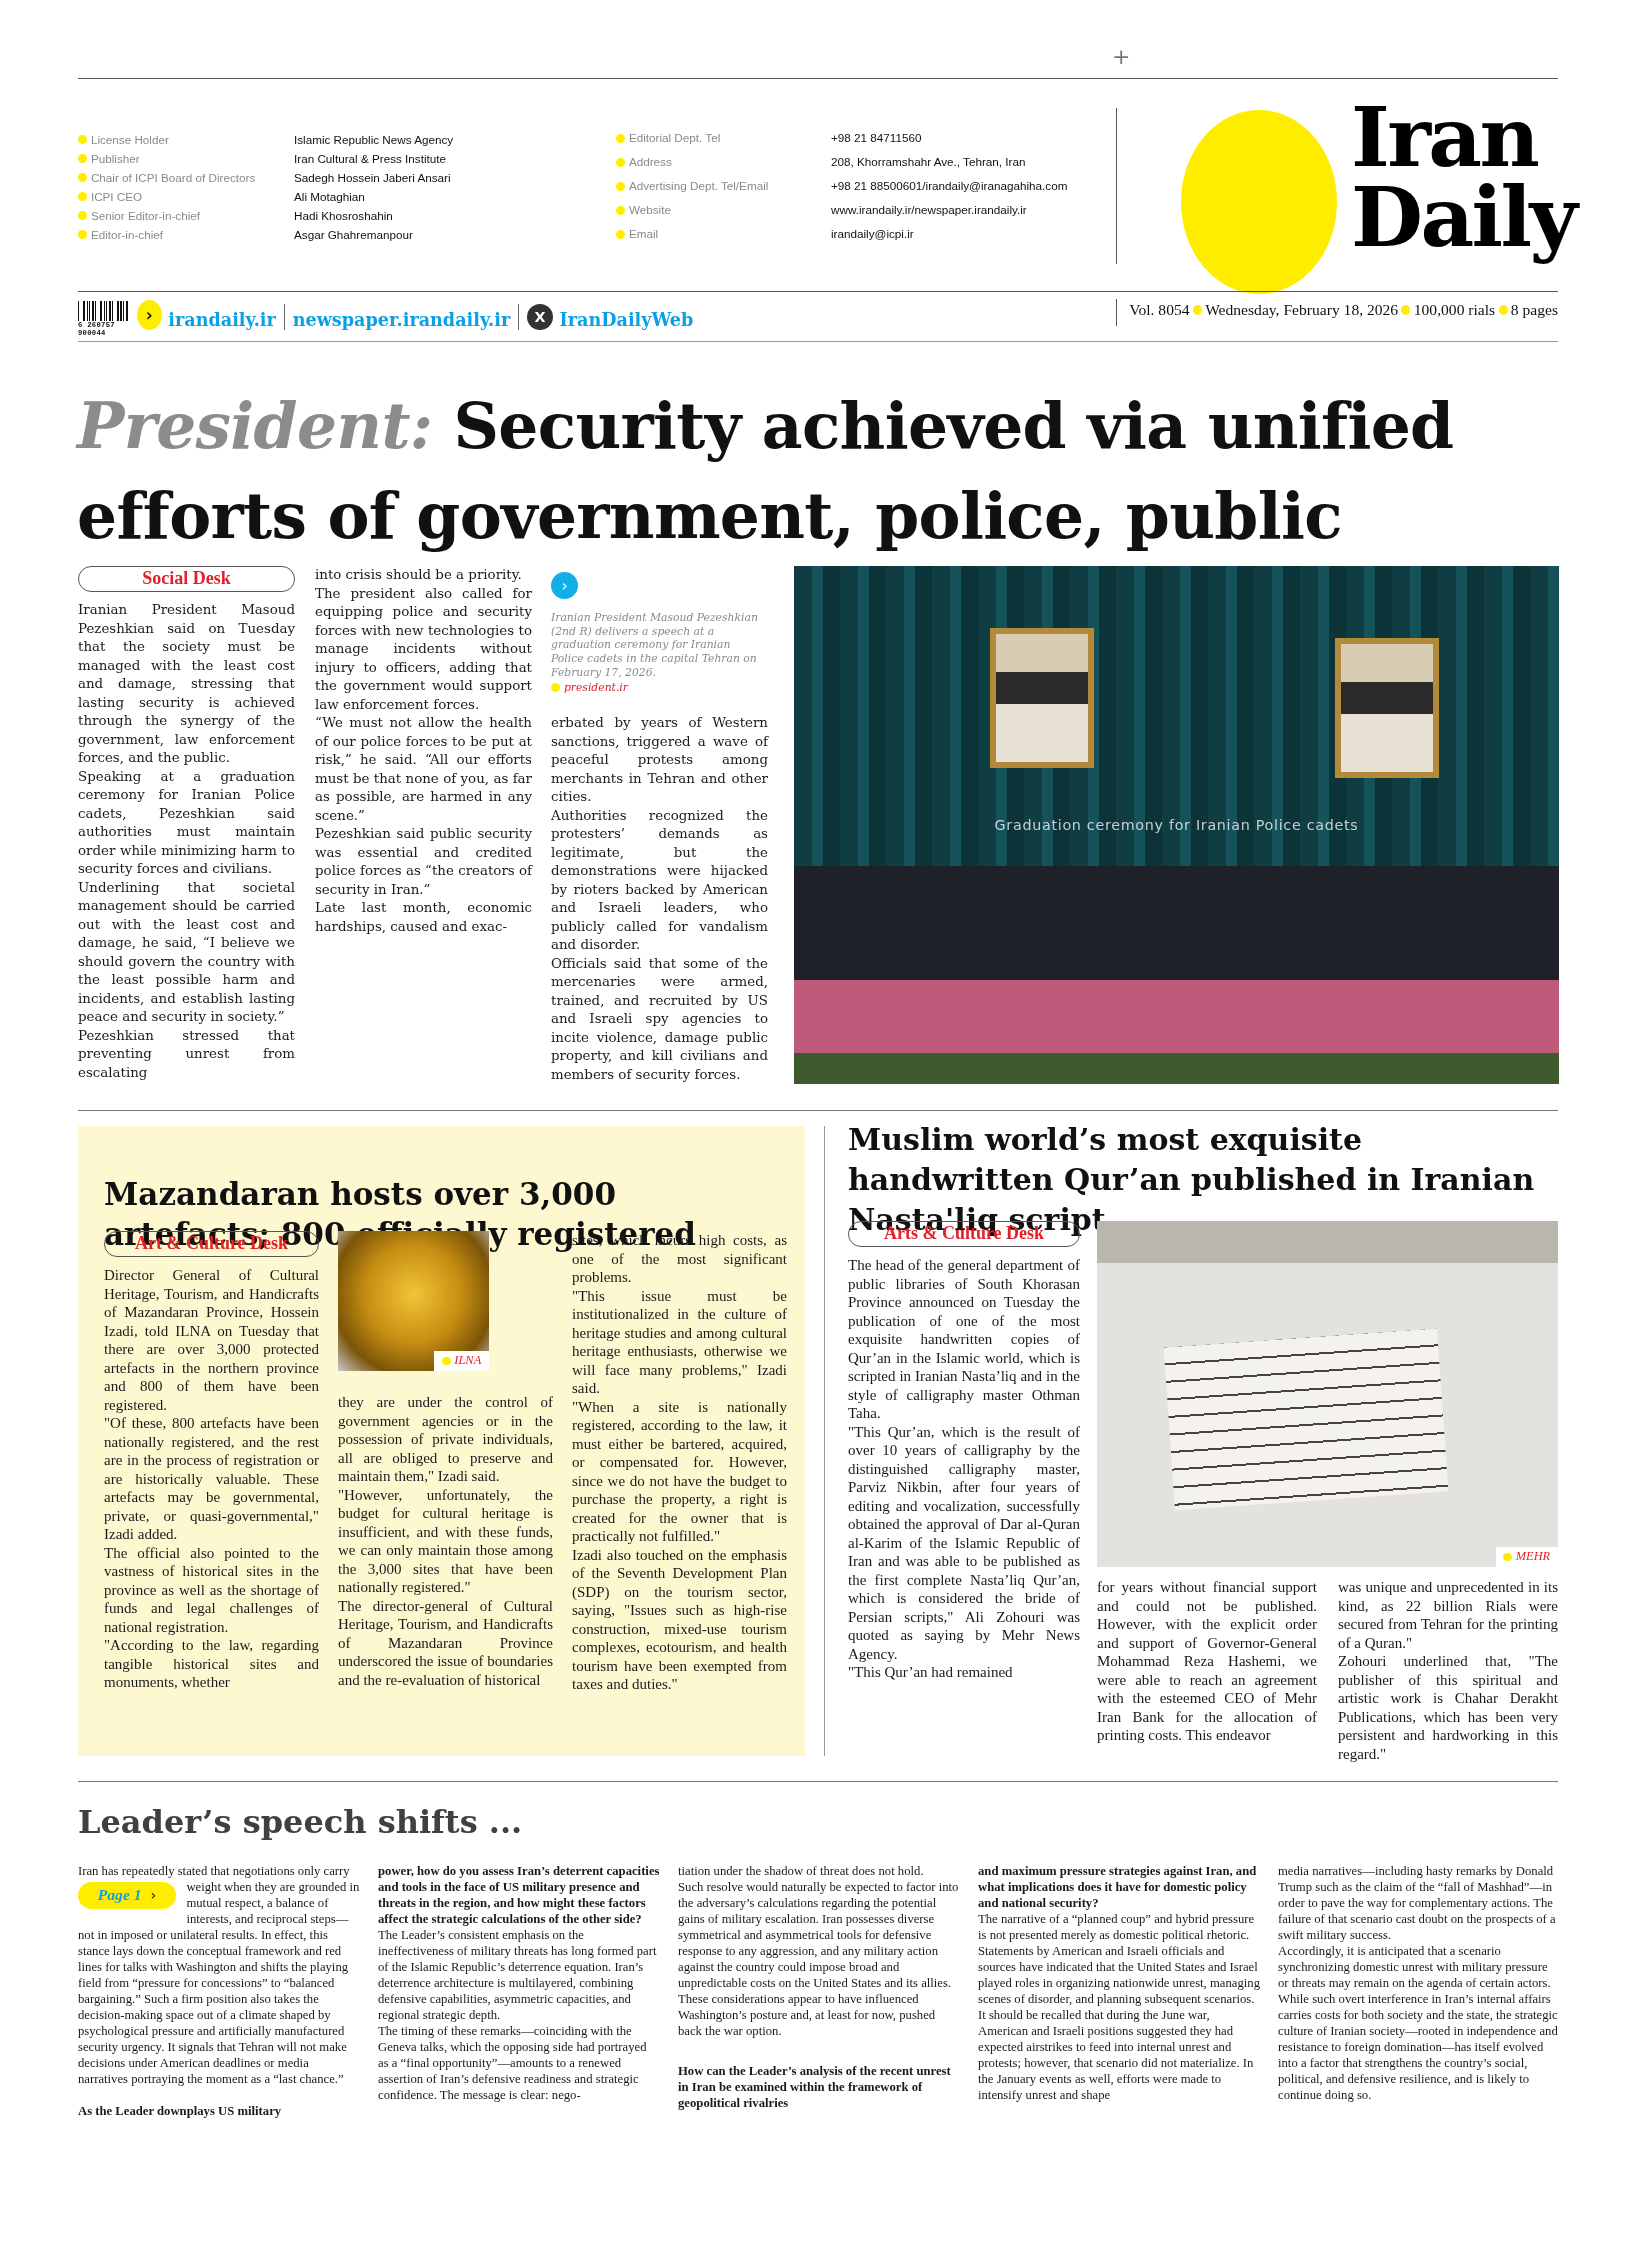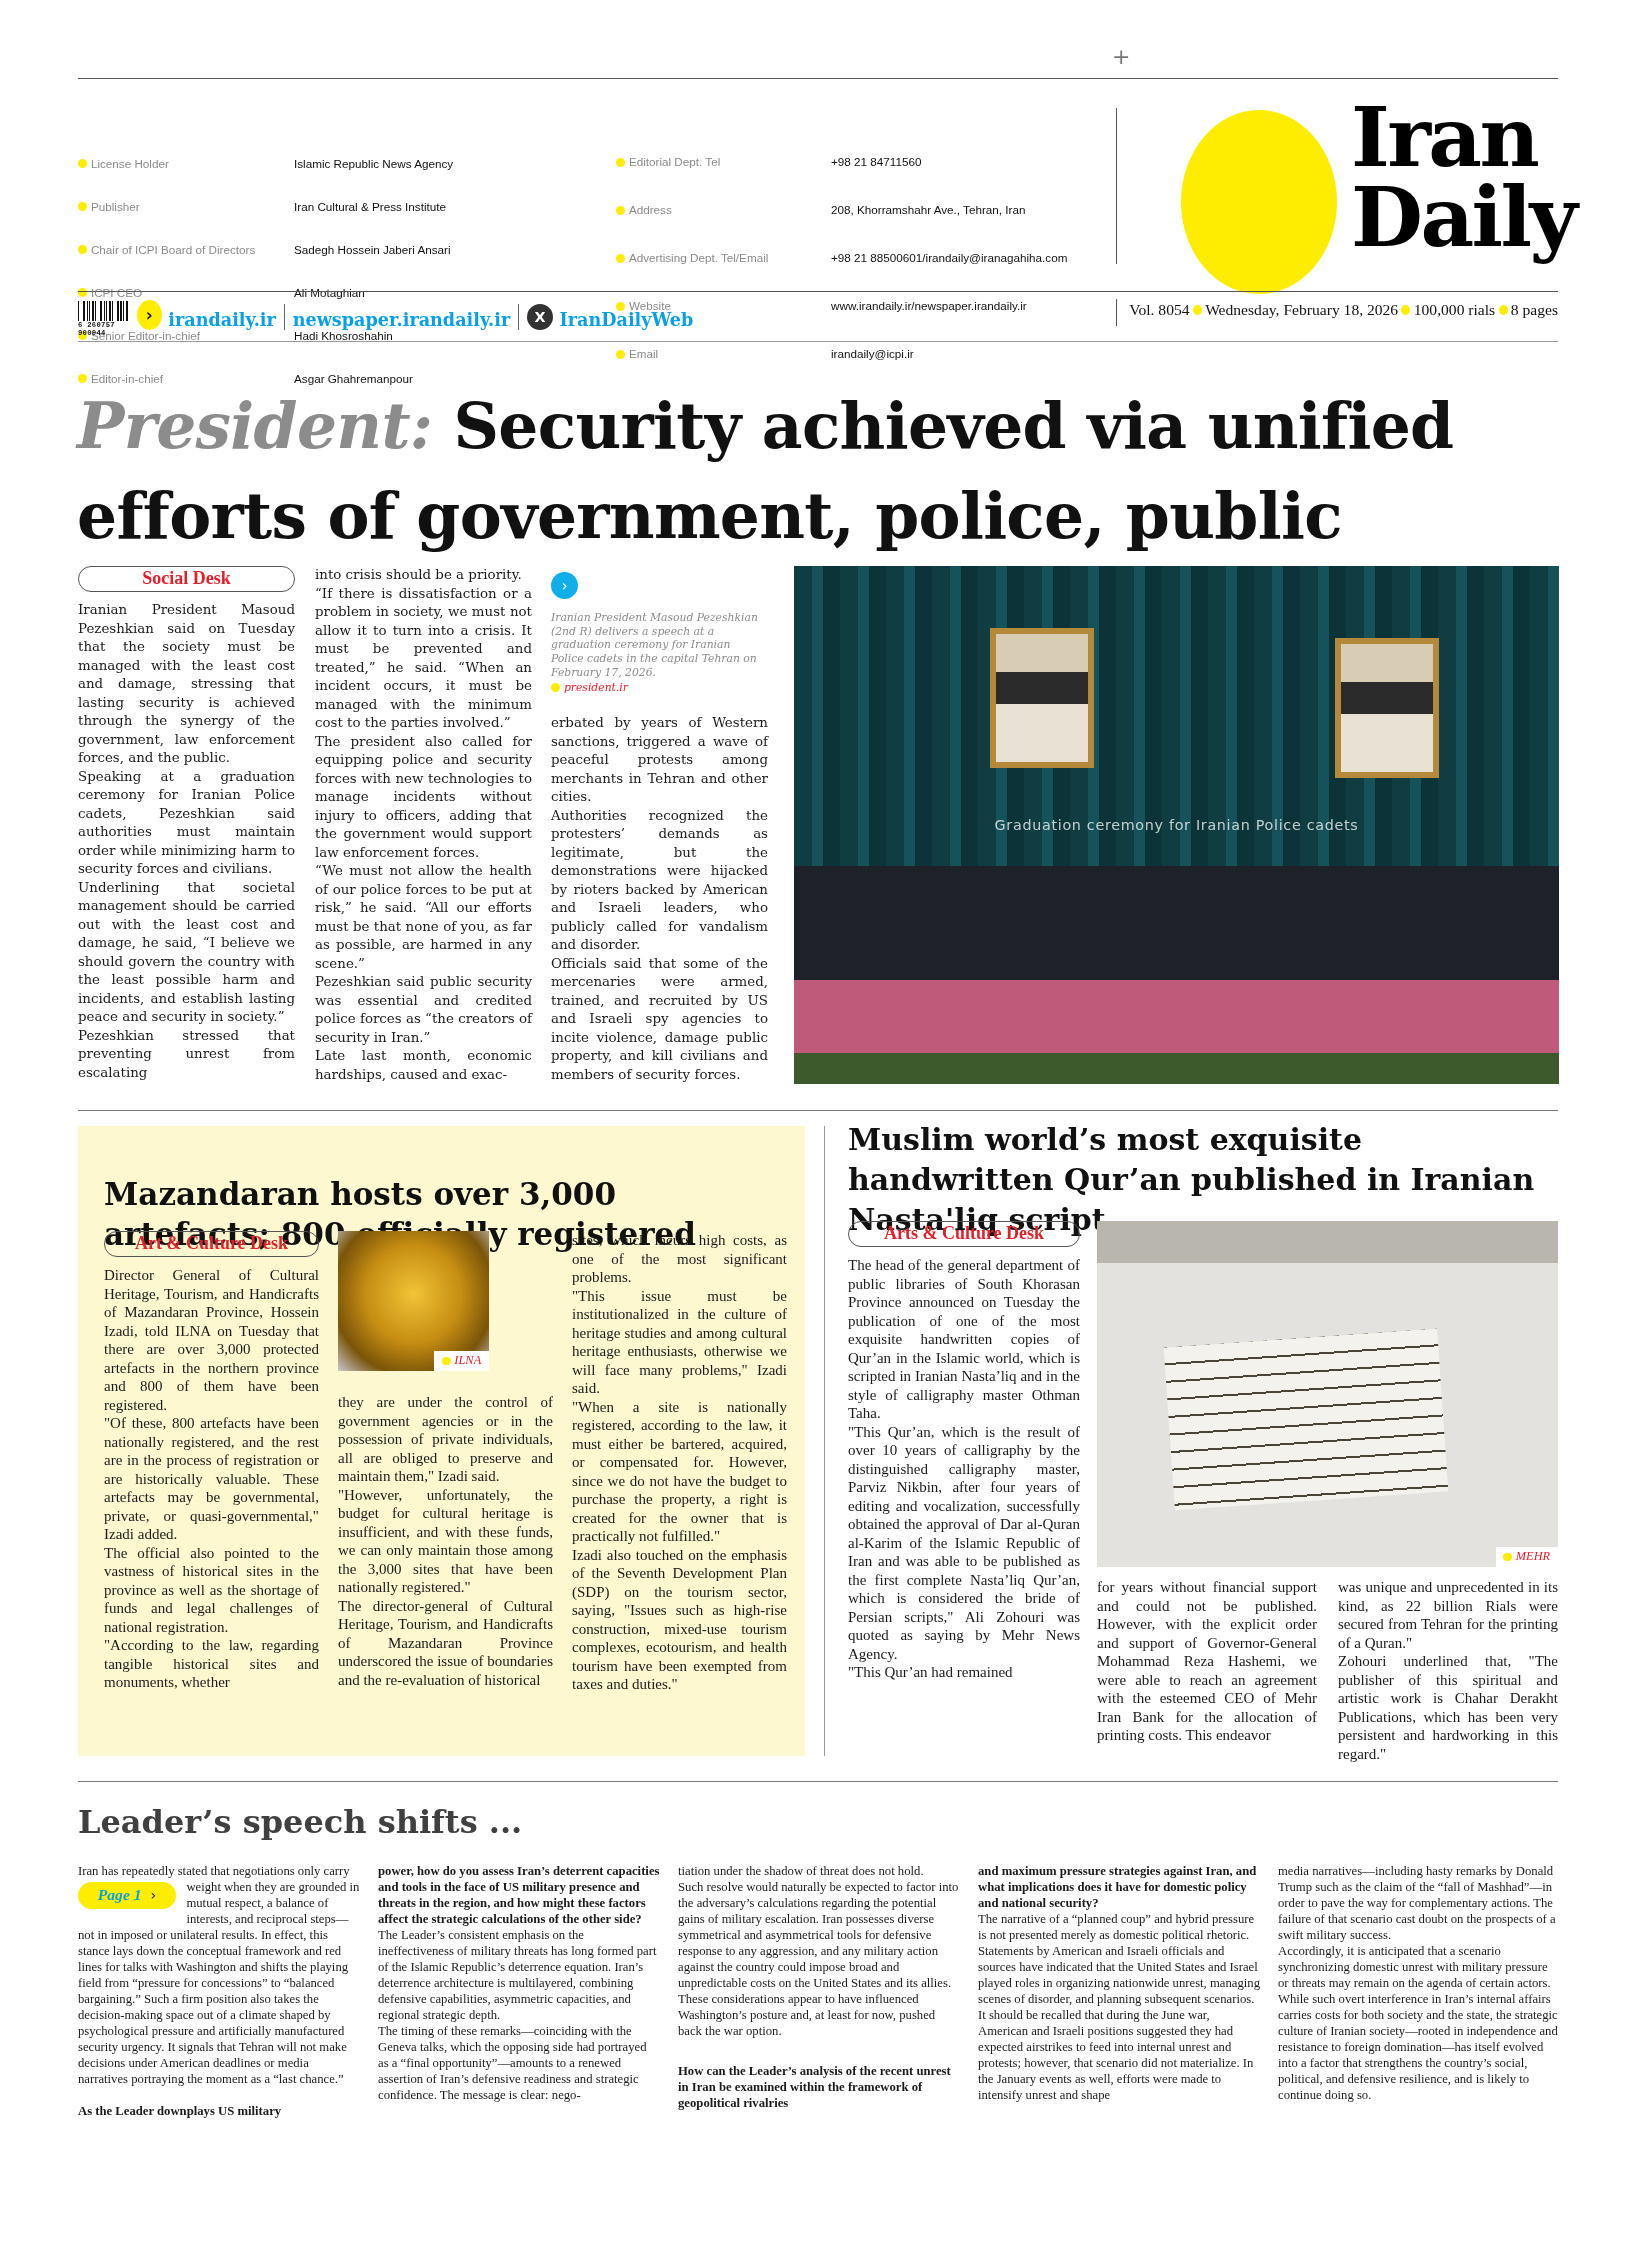--- a/index.html
+++ b/index.html
@@ -9,21 +9,21 @@
   .page { position: relative; width: 1630px; height: 2261px; overflow: hidden; }
 
   
   .rule { position: absolute; left: 78px; width: 1480px; height: 1.3px; background: #555; }
   .crosshair { position: absolute; left: 1112px; top: 46px; font-family: "DejaVu Sans", sans-serif;
                font-size: 22px; color: #777; line-height: 1; }
 
   
   .credits { position: absolute; top: 130px; font-family: "Liberation Sans", sans-serif;
              font-size: 11.7px; line-height: 19px; }
-  .credits .row { display: flex; align-items: center; white-space: nowrap; margin-top: 24px; }
+  .credits .row { display: flex; align-items: center; white-space: nowrap; }
   .dot { display: inline-block; width: 9px; height: 9px; border-radius: 50%;
          background: #ffed00; margin-right: 3.9px; flex: 0 0 9px; }
   .credits .lbl { color: #8a8a8a; }
   .credits .val { position: absolute; color: #111; }
   .credits-left { left: 78px; }
   .credits-left .row { position: relative; width: 391px; }
   .credits-left .val { left: 216px; }
   .credits-mid { left: 616px; line-height: 24px; top: 126px; }
   .credits-mid .row { position: relative; width: 456px; }
   .credits-mid .val { left: 215px; }
@@ -239,21 +239,20 @@
     <div id="lead-c0">
         <p>Iranian President Masoud Pezeshkian said on Tuesday that the society must be managed with the least cost and damage, stressing that lasting security is achieved through the synergy of the government, law enforcement forces, and the public.</p>
         <p>Speaking at a graduation ceremony for Iranian Police cadets, Pezeshkian said authorities must maintain order while minimizing harm to security forces and civilians.</p>
         <p>Underlining that societal management should be carried out with the least cost and damage, he said, “I believe we should govern the country with the least possible harm and incidents, and establish lasting peace and security in society.”</p>
         <p>Pezeshkian stressed that preventing unrest from escalating</p>
       </div>
   </div>
   <div class="col" style="left:315px; top:566px; width:217px;">
       <div id="lead-c1">
         <p>into crisis should be a priority.</p>
-        <p>“If there is dissatisfaction or a problem in society, we must not allow it to turn into a crisis. It must be prevented and treated,” he said. “When an incident occurs, it must be managed with the minimum cost to the parties involved.”</p>
         <p>The president also called for equipping police and security forces with new technologies to manage incidents without injury to officers, adding that the government would support law enforcement forces.</p>
         <p>“We must not allow the health of our police forces to be put at risk,” he said. “All our efforts must be that none of you, as far as possible, are harmed in any scene.”</p>
         <p>Pezeshkian said public security was essential and credited police forces as “the creators of security in Iran.”</p>
         <p>Late last month, economic hardships, caused and exac-</p>
       </div>
     </div>
   <div class="col" style="left:551px; top:714px; width:217px;">
       <div id="lead-c2">
         <p>erbated by years of Western sanctions, triggered a wave of peaceful protests among merchants in Tehran and other cities.</p>
         <p>Authorities recognized the protesters’ demands as legitimate, but the demonstrations were hijacked by rioters backed by American and Israeli leaders, who publicly called for vandalism and disorder.</p>

